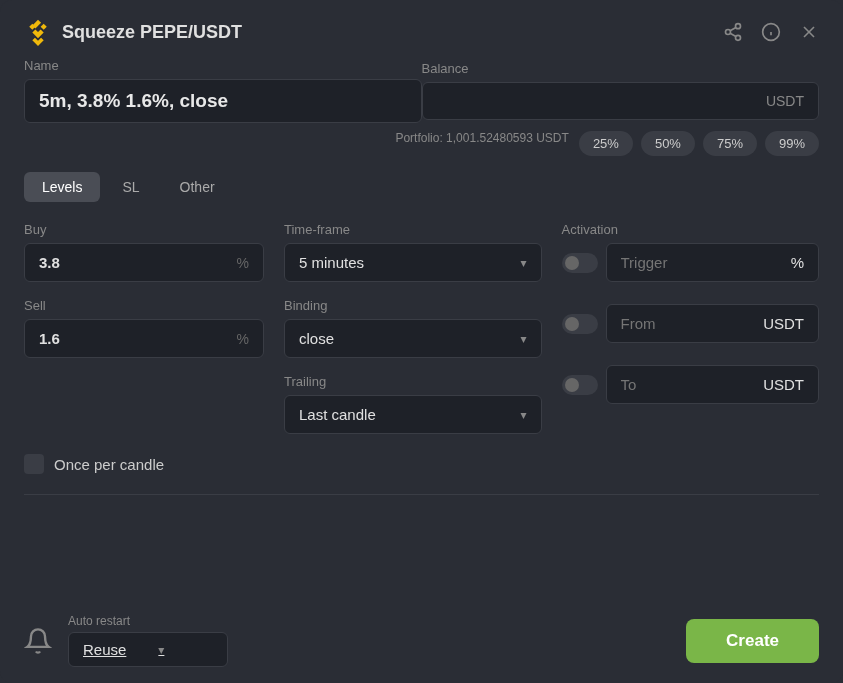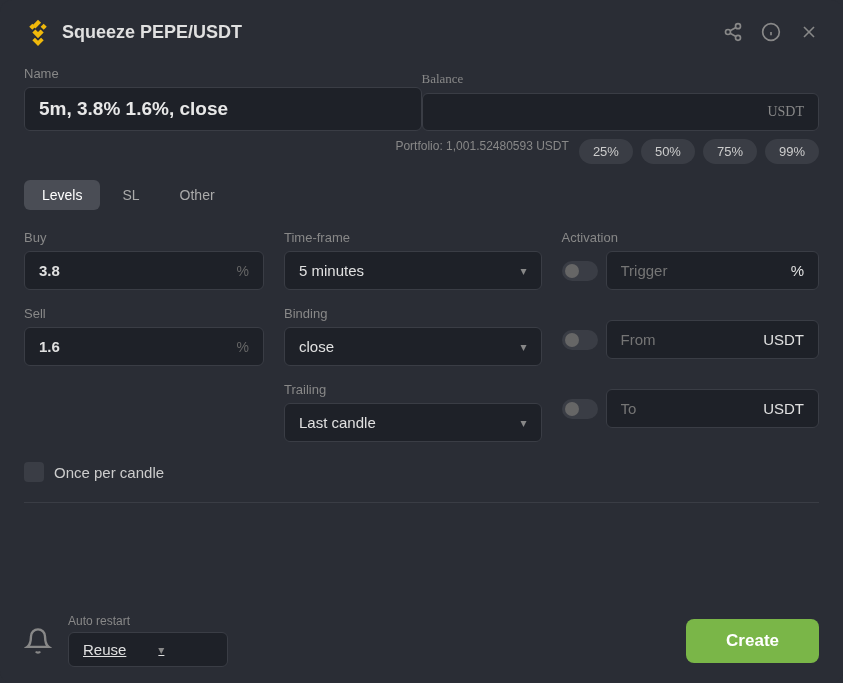--- a/index.html
+++ b/index.html
@@ -56,22 +56,21 @@
     .content {
       padding: 0 24px 24px;
       flex: 1;
       display: flex;
       flex-direction: column;
       gap: 16px;
     }
     .row {
       display: flex;
       gap: 0;
-      align-items: flex-end;
-      margin-top: 8px;
+      align-items: center;
     }
     .field-label {
       font-size: 13px;
       color: #888;
       margin-bottom: 6px;
     }
     .field-group {
       display: flex;
       flex-direction: column;
     }
@@ -108,21 +107,20 @@
       background: #1e2128;
       border: 1px solid #3a3d45;
       border-radius: 6px;
       padding: 10px 14px;
       color: #e8e8e8;
       font-size: 19px;
       font-weight: 600;
     }
     .balance-field {
       flex: 1;
-      font-family: Liberation Serif, serif;
     }
     .portfolio-info {
       text-align: right;
       font-size: 12px;
       color: #888;
       margin-bottom: 6px;
     }
     .pct-buttons {
       display: flex;
       gap: 8px;
@@ -183,21 +181,21 @@
       gap: 16px;
     }
     .mid-col {
       display: flex;
       flex-direction: column;
       gap: 16px;
     }
     .right-col {
       display: flex;
       flex-direction: column;
-      gap: 28px;
+      gap: 20px;
     }
     .toggle {
       width: 36px;
       height: 20px;
       background: #3a3d45;
       border-radius: 10px;
       position: relative;
       cursor: pointer;
       flex-shrink: 0;
     }

